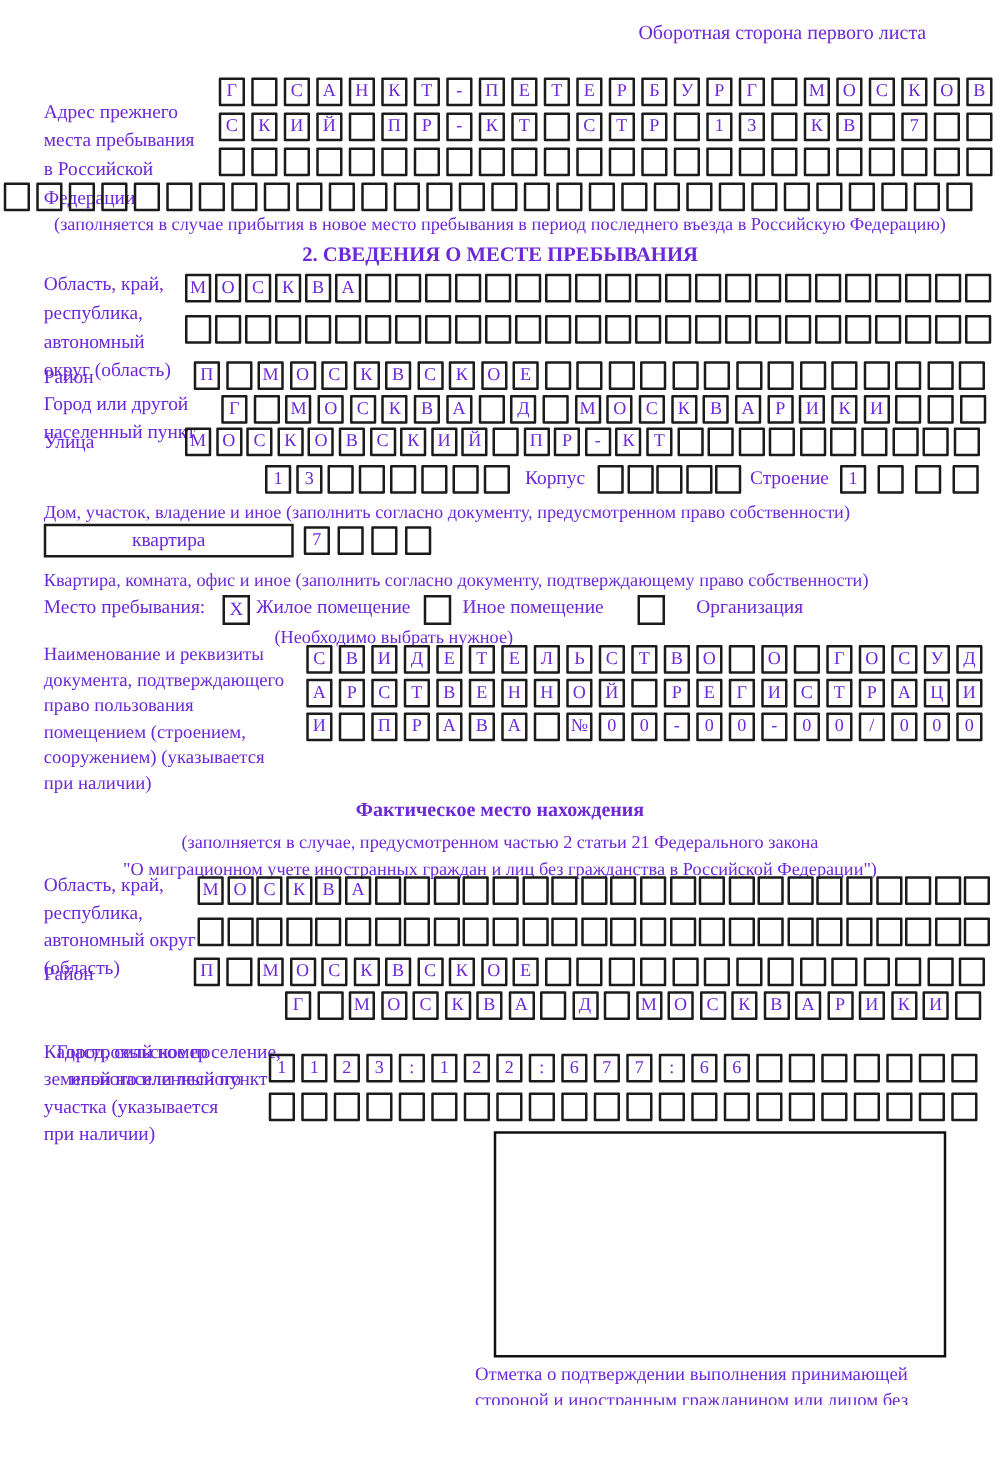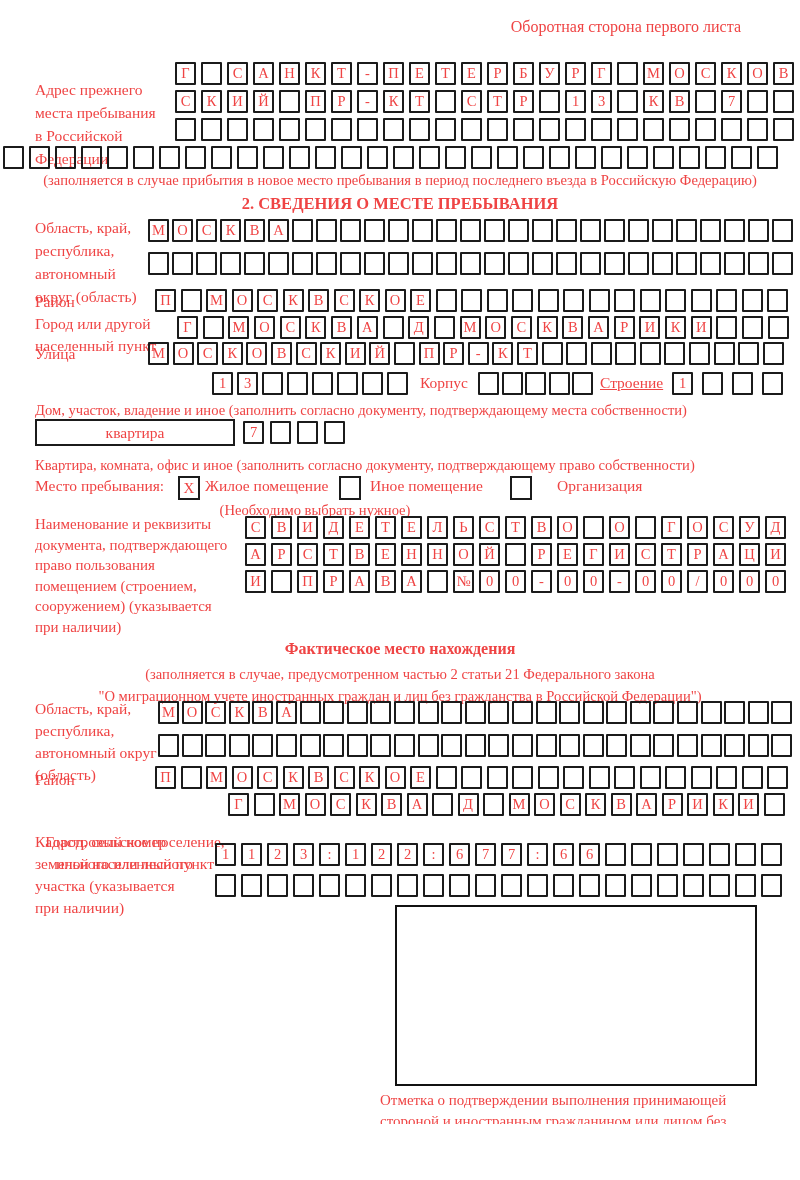--- a/index.html
+++ b/index.html
@@ -1,17 +1,17 @@
 <!DOCTYPE html>
 <html><head>
 <meta charset="utf-8">
 <style>
   html,body{margin:0;padding:0;background:#fff;}
   .page{position:relative;width:800px;height:1124px;background:#fff;overflow:hidden;
-        font-family:"Liberation Serif","DejaVu Serif",serif;color:#ef4444;}
+        font-family:"Liberation Serif","DejaVu Serif",serif;color:#6d28d9;}
   .lbl{position:absolute;font-size:15.5px;line-height:23px;white-space:pre-line;}
   .lbl.tight{font-size:15px;line-height:20.5px;}
   .lbl.lh22{line-height:22px;}
   .cells{position:absolute;display:flex;}
   .cell{box-sizing:border-box;flex:none;width:21px;height:23px;border:2px solid #1b1b1b;
         border-radius:1px;display:flex;align-items:center;justify-content:center;
         font-size:14.5px;line-height:1;}
   .wbox{position:absolute;box-sizing:border-box;border:2px solid #1b1b1b;
         display:flex;align-items:center;justify-content:center;font-size:15.5px;}
   .caption{position:absolute;font-size:14.6px;line-height:19px;}
@@ -310,28 +310,28 @@
       <span class="cell"></span>
     </div>
   <div class="inl" style="left:420px;top:374px;">Корпус</div>
   <div class="cells" style="left:478px;top:372px;gap:2.5px;">
       <span class="cell"></span>
       <span class="cell"></span>
       <span class="cell"></span>
       <span class="cell"></span>
       <span class="cell"></span>
     </div>
-  <div class="inl" style="left:600px;top:374px;text-decoration:underline;">Строение</div>
+  <div class="inl" style="left:600px;top:374px;">Строение</div>
   <div class="cells" style="left:672px;top:372px;gap:9px;">
       <span class="cell">1</span>
       <span class="cell"></span>
       <span class="cell"></span>
       <span class="cell"></span>
     </div>
-  <div class="caption" style="left:35px;top:401px;">Дом, участок, владение и иное (заполнить согласно документу, подтверждающему места собственности)</div>
+  <div class="caption" style="left:35px;top:401px;">Дом, участок, владение и иное (заполнить согласно документу, предусмотренном право собственности)</div>
 
   <div class="wbox" style="left:35px;top:419px;width:200px;height:27px;">квартира</div>
   <div class="cells" style="left:243px;top:421px;gap:6px;">
       <span class="cell">7</span>
       <span class="cell"></span>
       <span class="cell"></span>
       <span class="cell"></span>
     </div>
   <div class="caption" style="left:35px;top:456px;">Квартира, комната, офис и иное (заполнить согласно документу, подтверждающему право собственности)</div>
 

